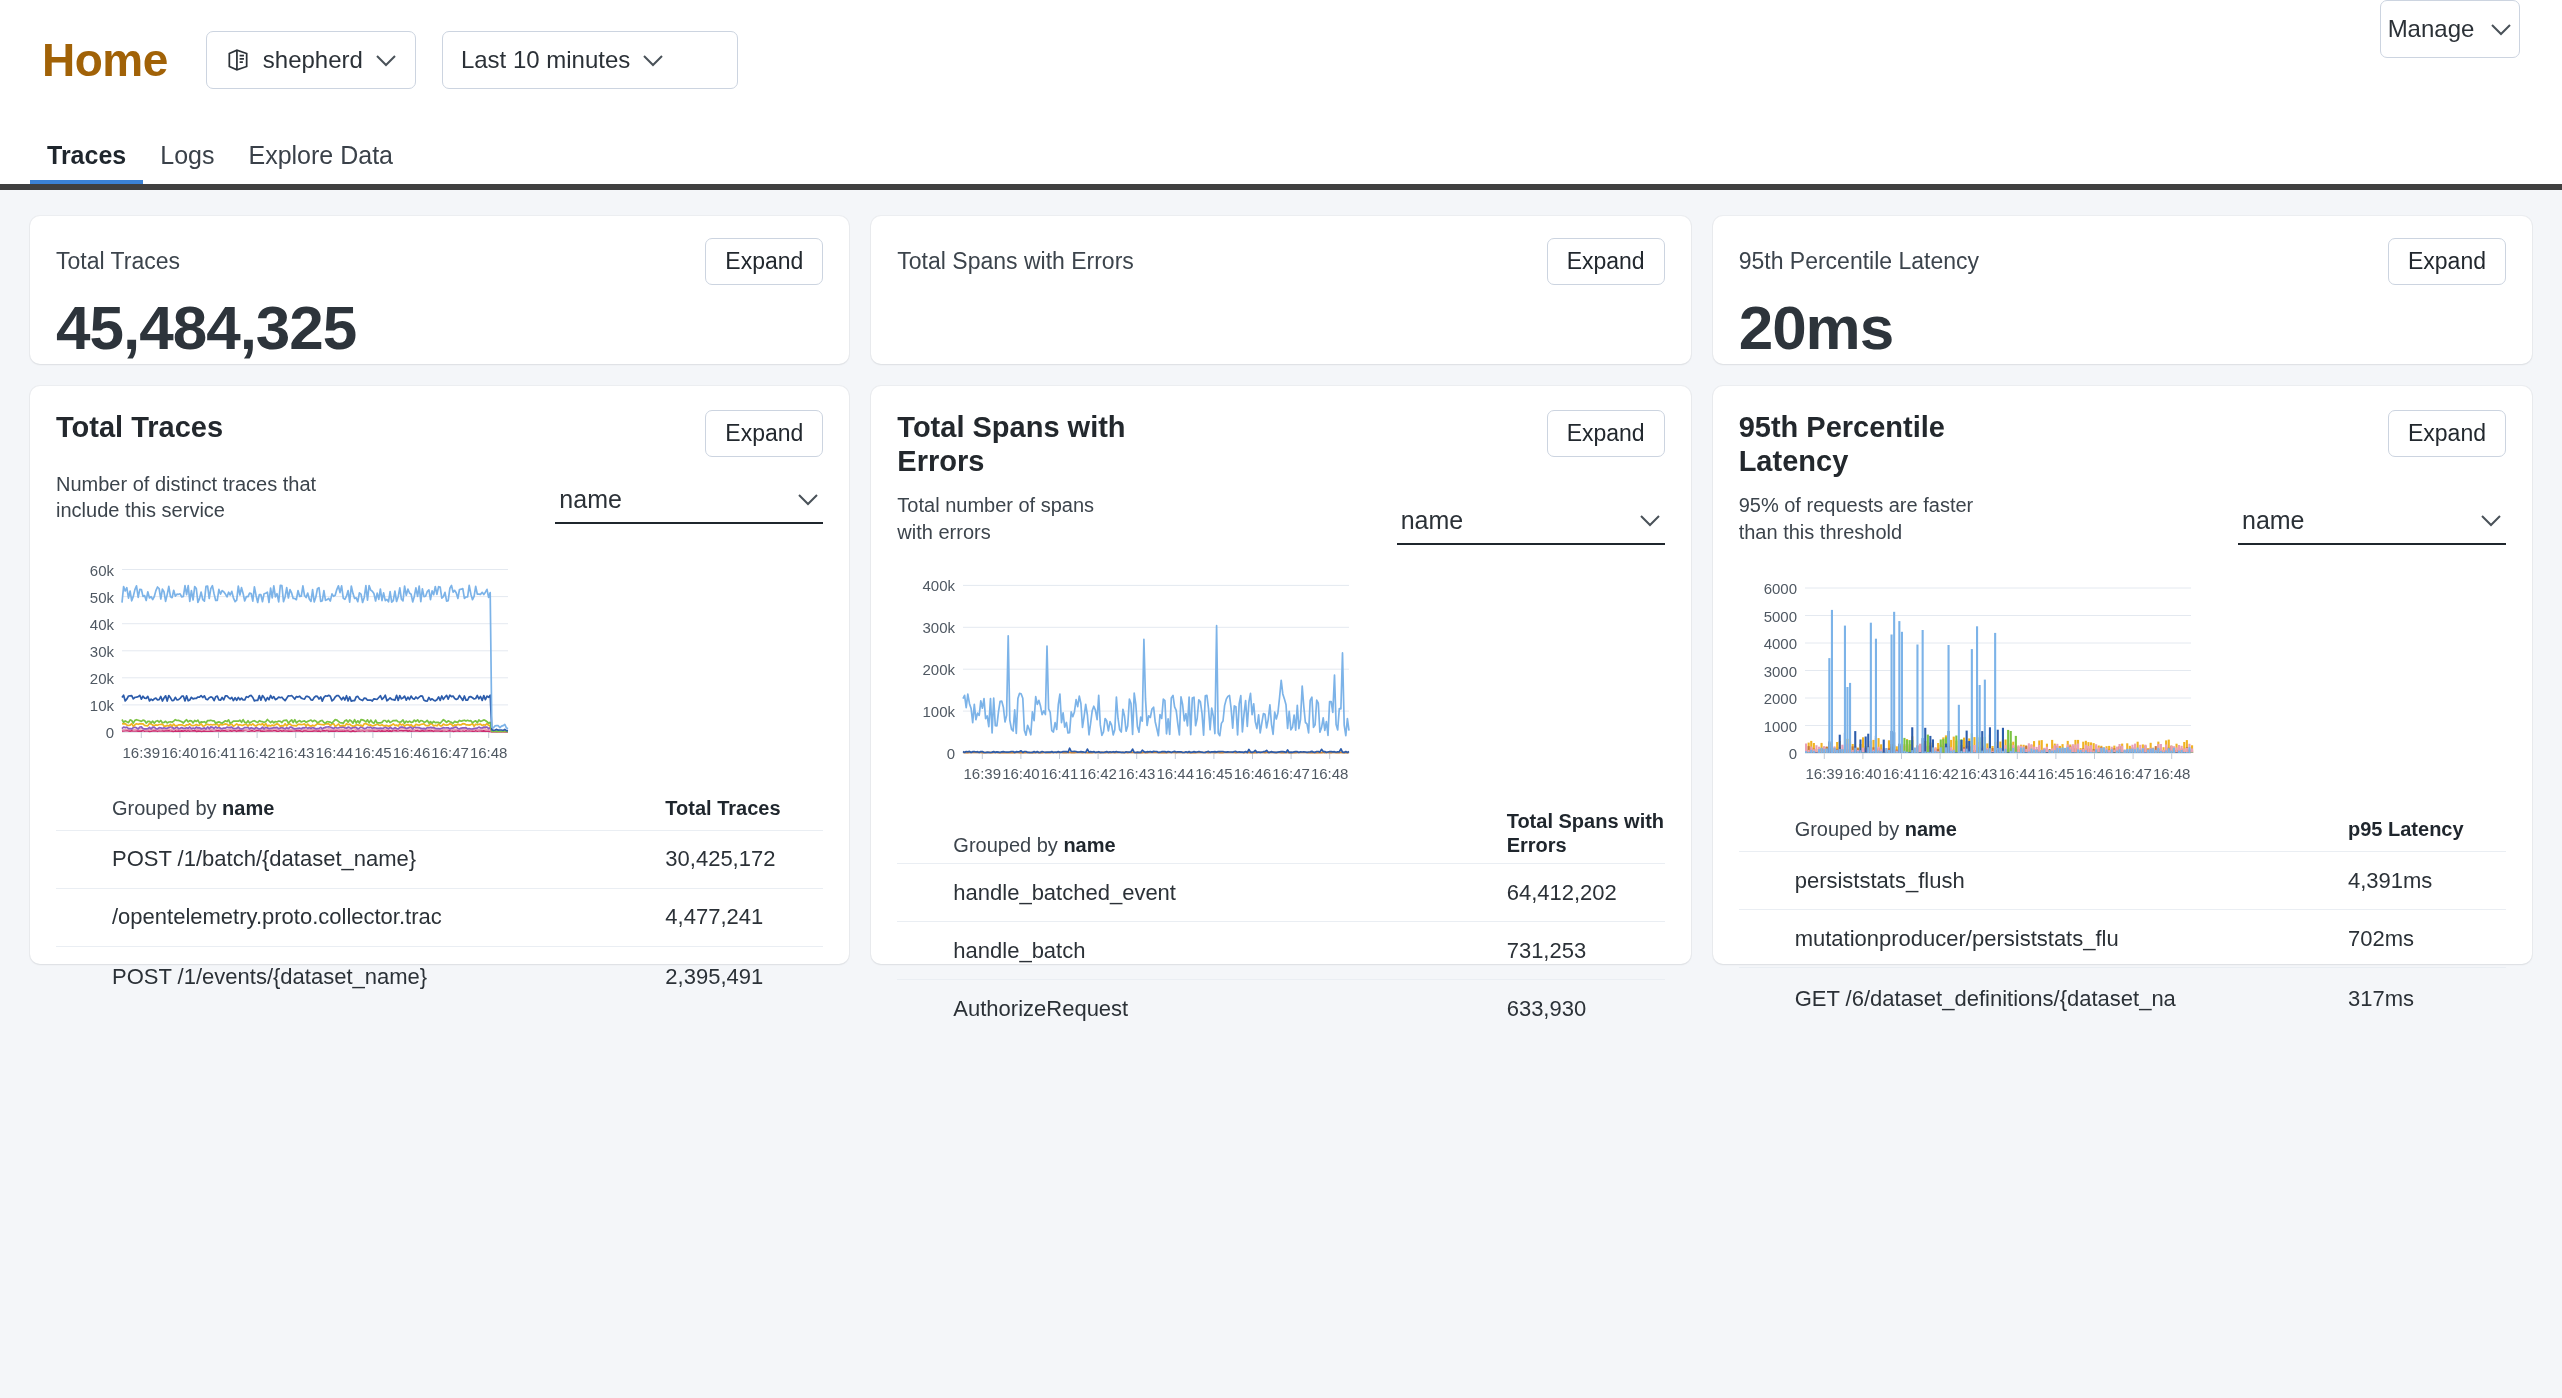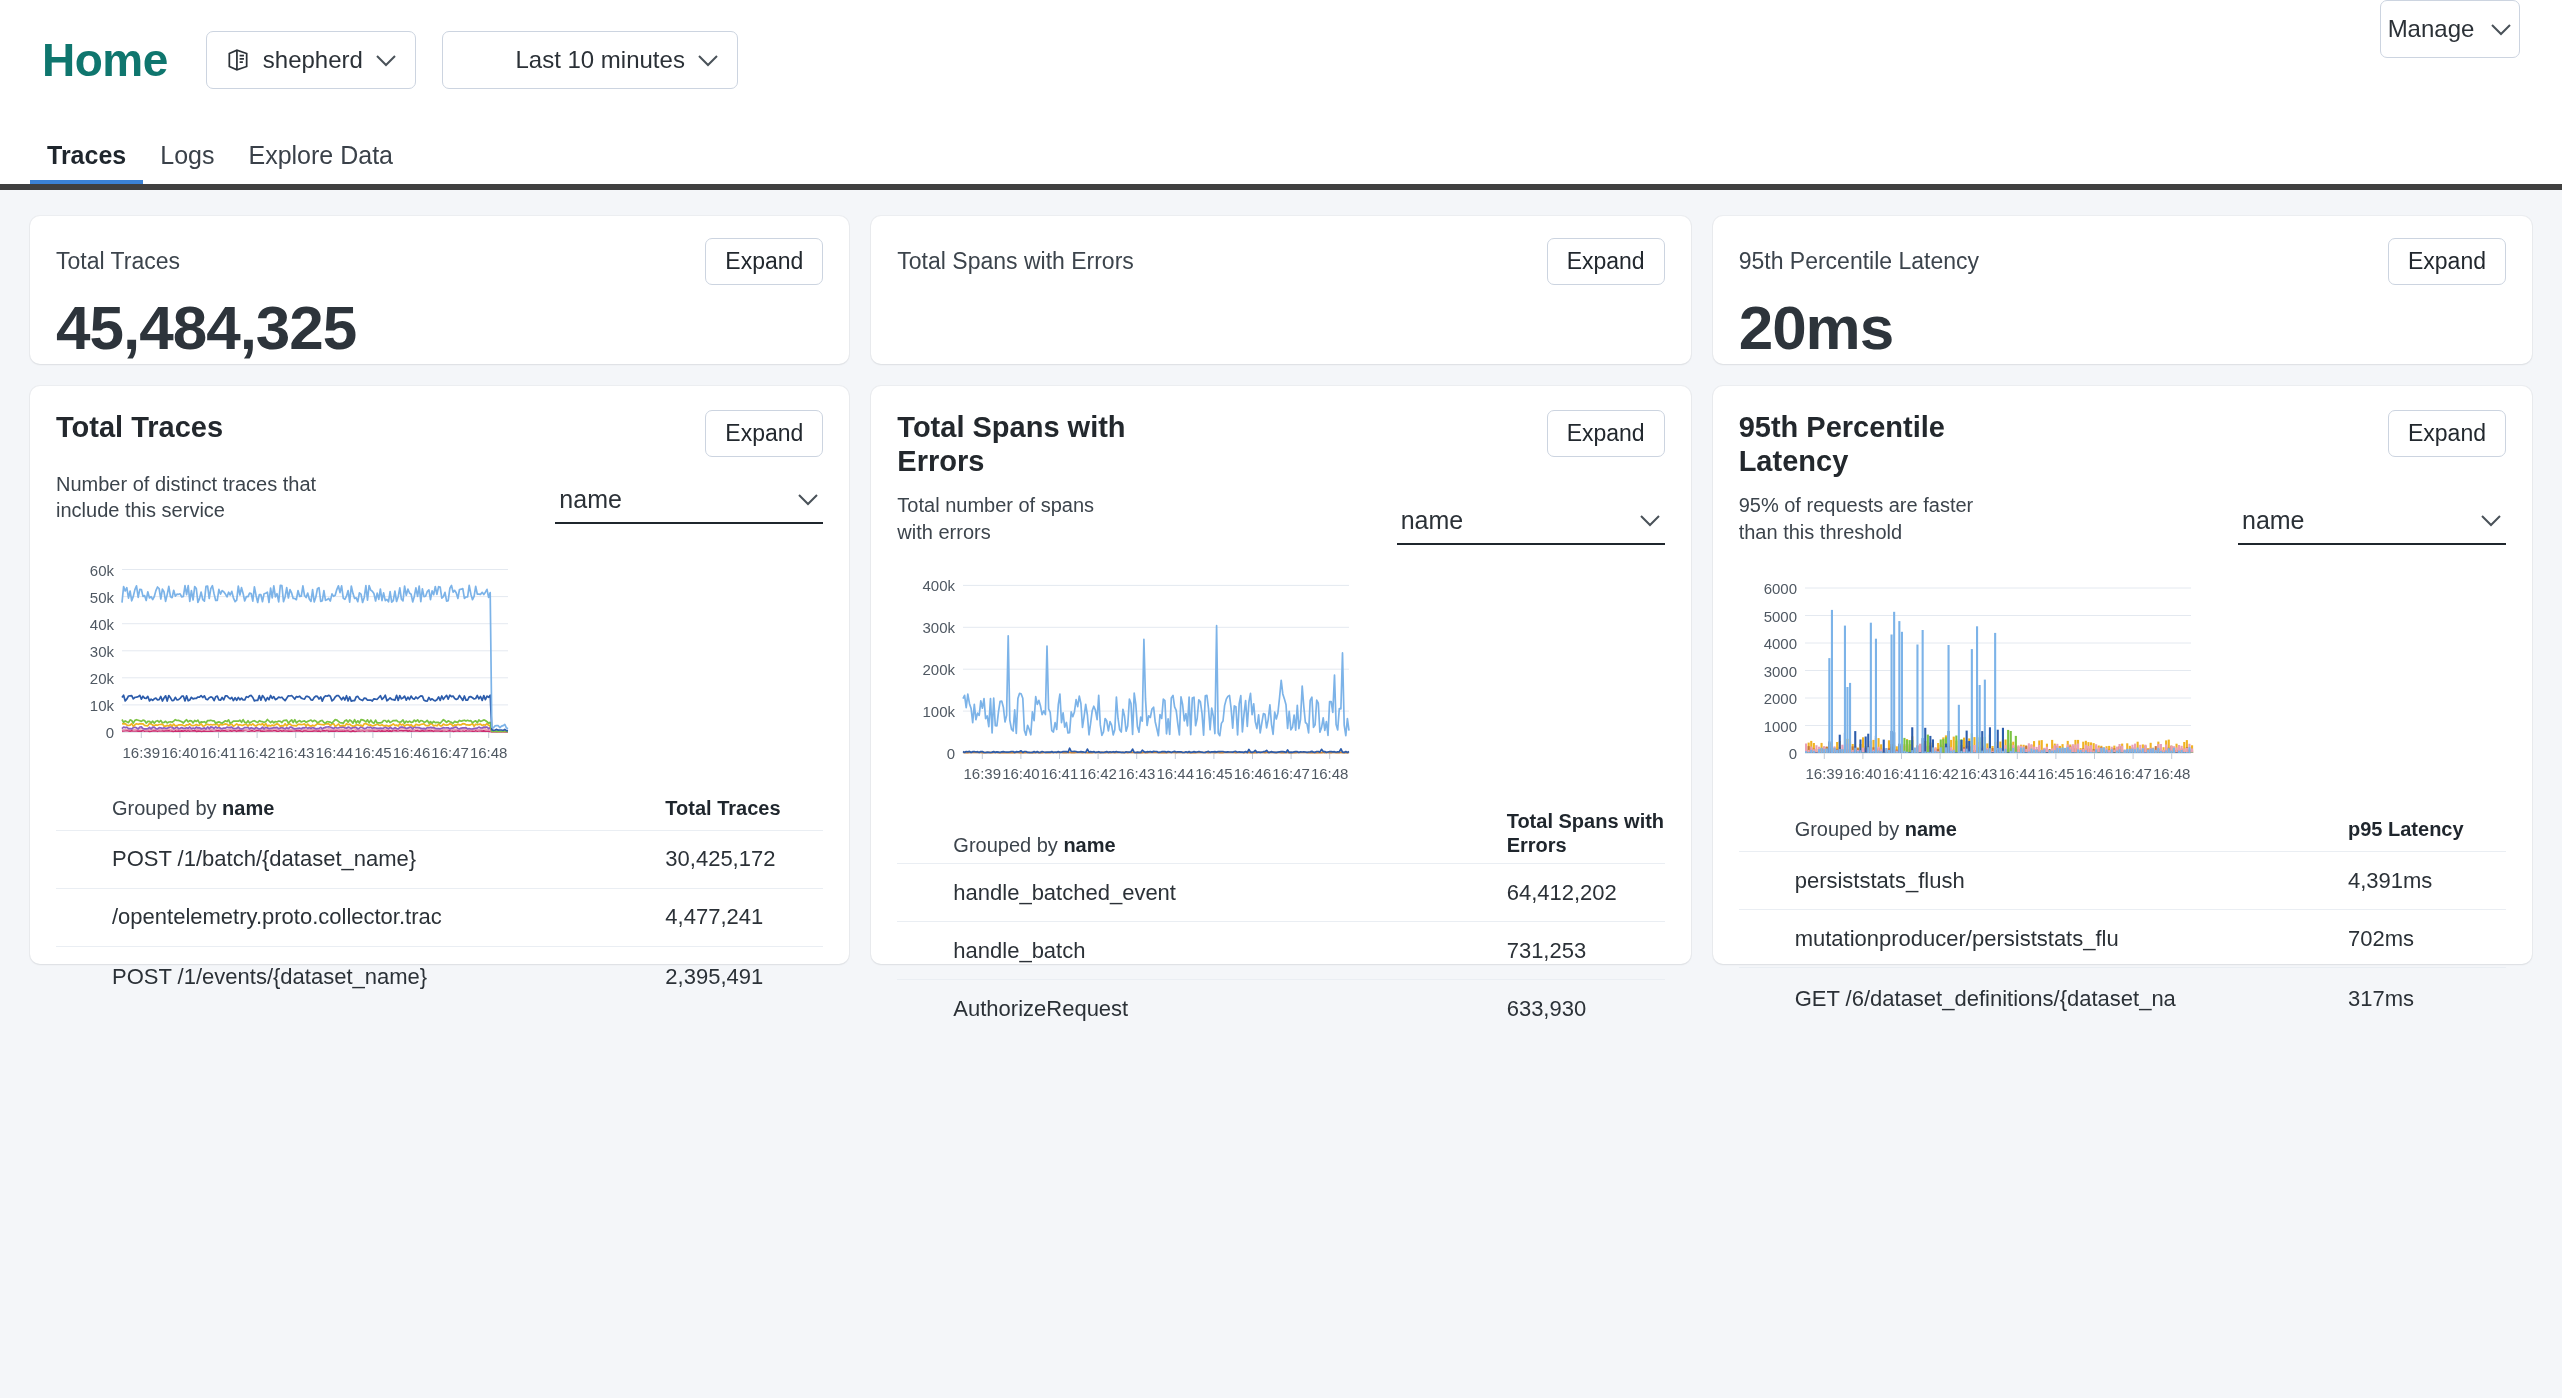--- a/index.html
+++ b/index.html
@@ -18,39 +18,39 @@
     background: #ffffff;
     display: flex;
     align-items: center;
     padding: 0 42px;
     position: relative;
   }
   .page-title {
     font-size: 46px;
     font-weight: 700;
     letter-spacing: -0.5px;
-    color: #0f766e;
+    color: #a16207;
     margin-right: 38px;
     line-height: 1;
   }
   .pill {
     height: 58px;
     border: 1px solid #ccd4e0;
     border-radius: 7px;
     background: #fff;
     display: flex;
     align-items: center;
     gap: 12px;
     padding: 0 18px;
     font-size: 24px;
     color: #2b3137;
     cursor: pointer;
   }
   .pill.dataset { margin-right: 26px; }
-  .pill.range { width: 296px; justify-content: flex-end; }
+  .pill.range { width: 296px; justify-content: flex-start; }
   .pill .label { white-space: nowrap; }
   .chev {
     width: 22px; height: 13px;
     flex: 0 0 auto;
   }
   .chev svg { display: block; }
   .ds-icon { width: 26px; height: 26px; flex: 0 0 auto; }
   .manage-btn {
     position: absolute;
     right: 42px;

